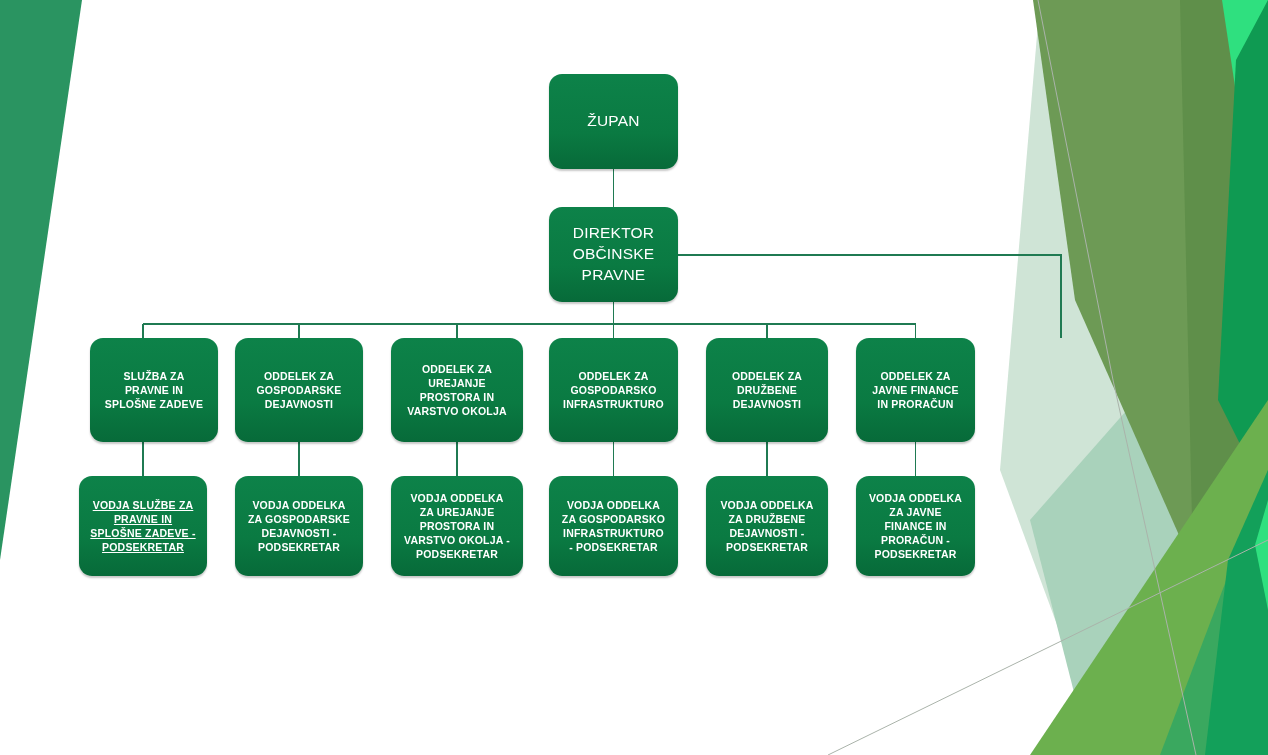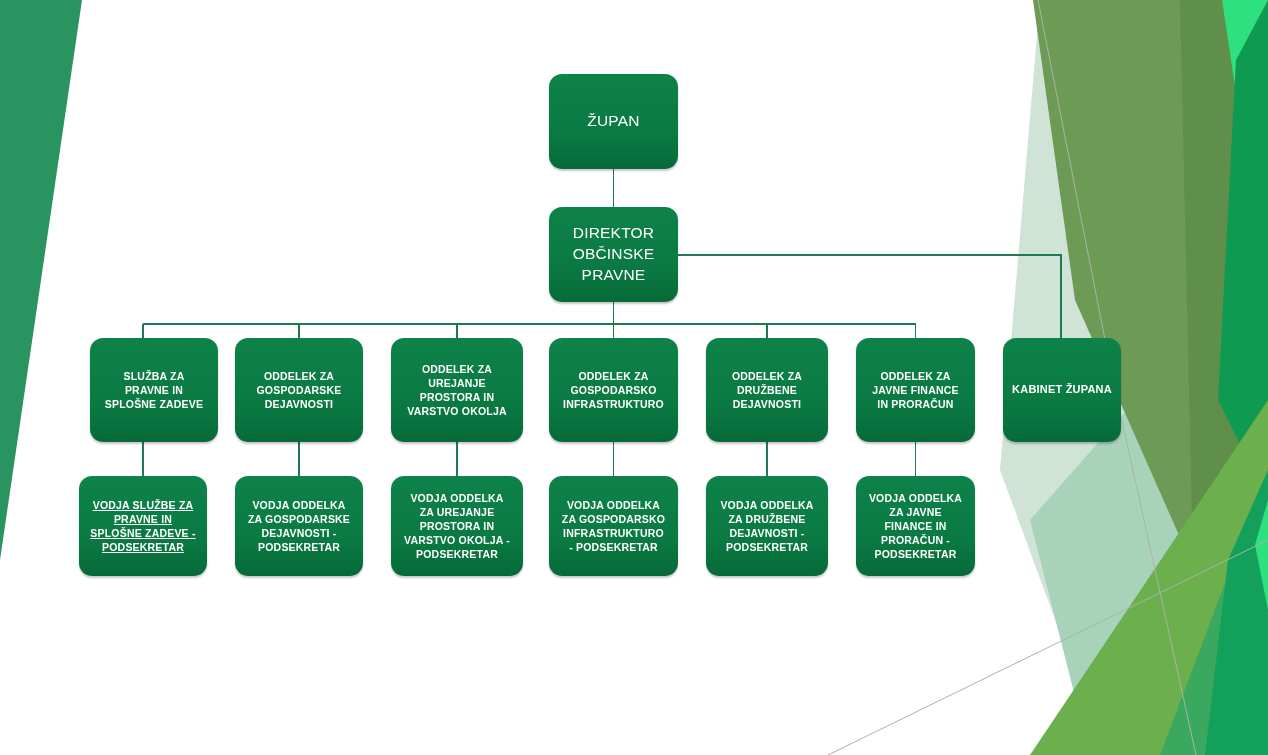--- a/index.html
+++ b/index.html
@@ -152,23 +152,20 @@
     <div class="node root" id="node-root" style="left: 549px; top: 74px; width: 129px; height: 95px;">
       <span class="node-label">ŽUPAN</span>
     </div>
 
     <div class="node director" id="node-director" style="left: 549px; top: 207px; width: 129px; height: 95px;">
       <span class="node-label">DIREKTOR
 OBČINSKE
 PRAVNE</span>
     </div>
 
-    <div class="node cabinet" id="node-cabinet" style="left: 1003px; top: 338px; width: 118px; height: 104px;">
-      <span class="node-label">KABINET ŽUPANA</span>
-    </div>
 
     <div class="node dept" id="node-dept-0" style="left: 79px; top: 338px; width: 128px; height: 104px; margin-left: 11px;">
       <span class="node-label">SLUŽBA ZA
 PRAVNE IN
 SPLOŠNE ZADEVE</span>
     </div>
     <div class="node dept" id="node-dept-1" style="left: 235px; top: 338px; width: 128px; height: 104px;">
       <span class="node-label">ODDELEK ZA
 GOSPODARSKE
 DEJAVNOSTI</span>

